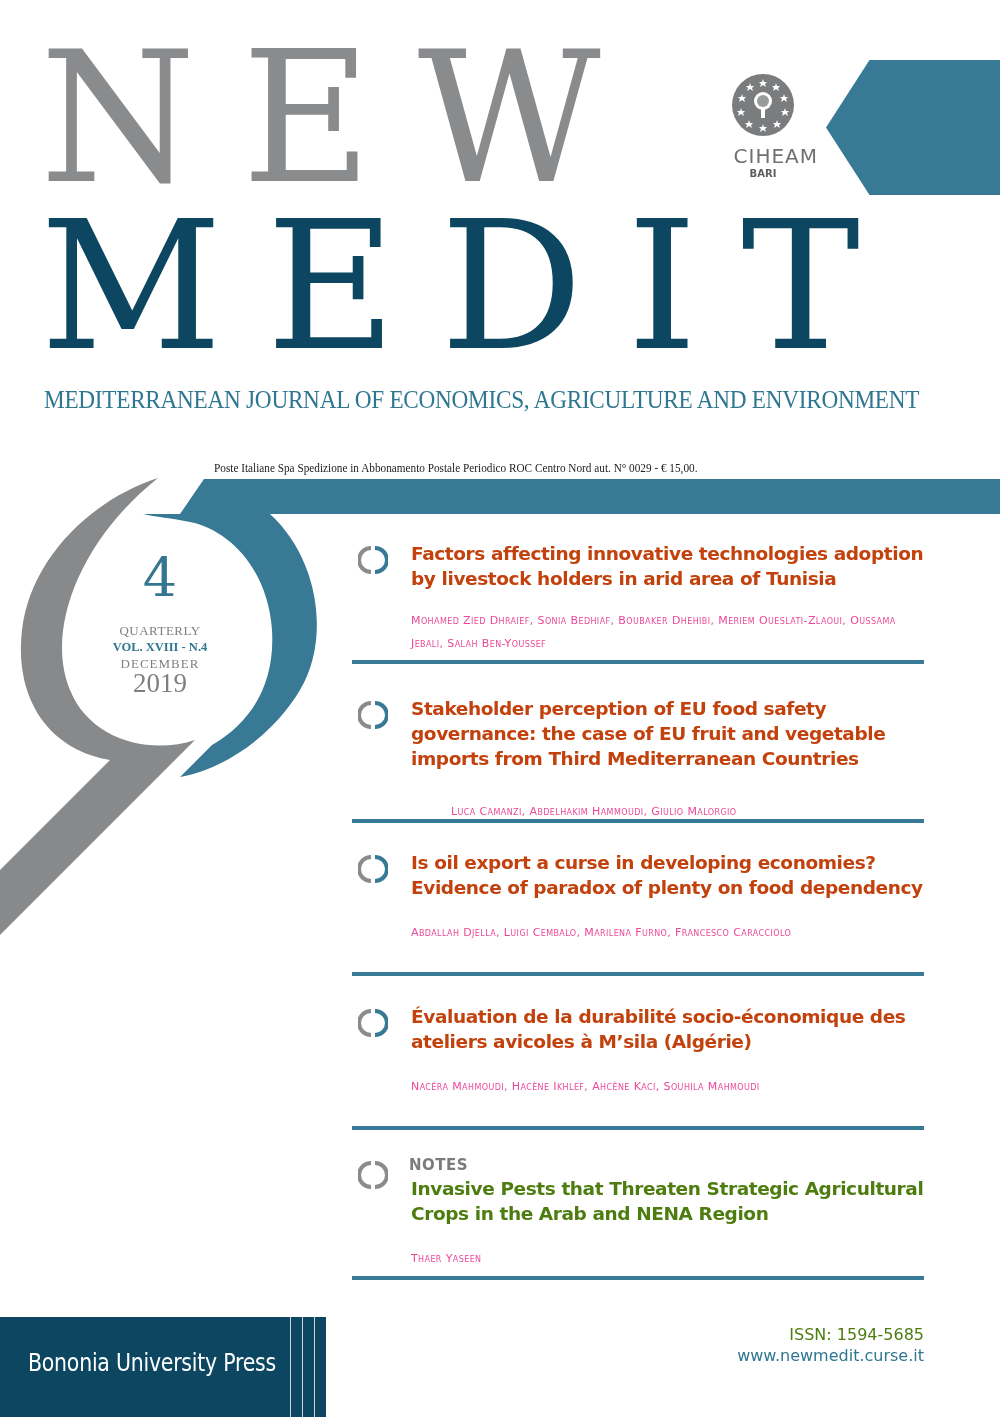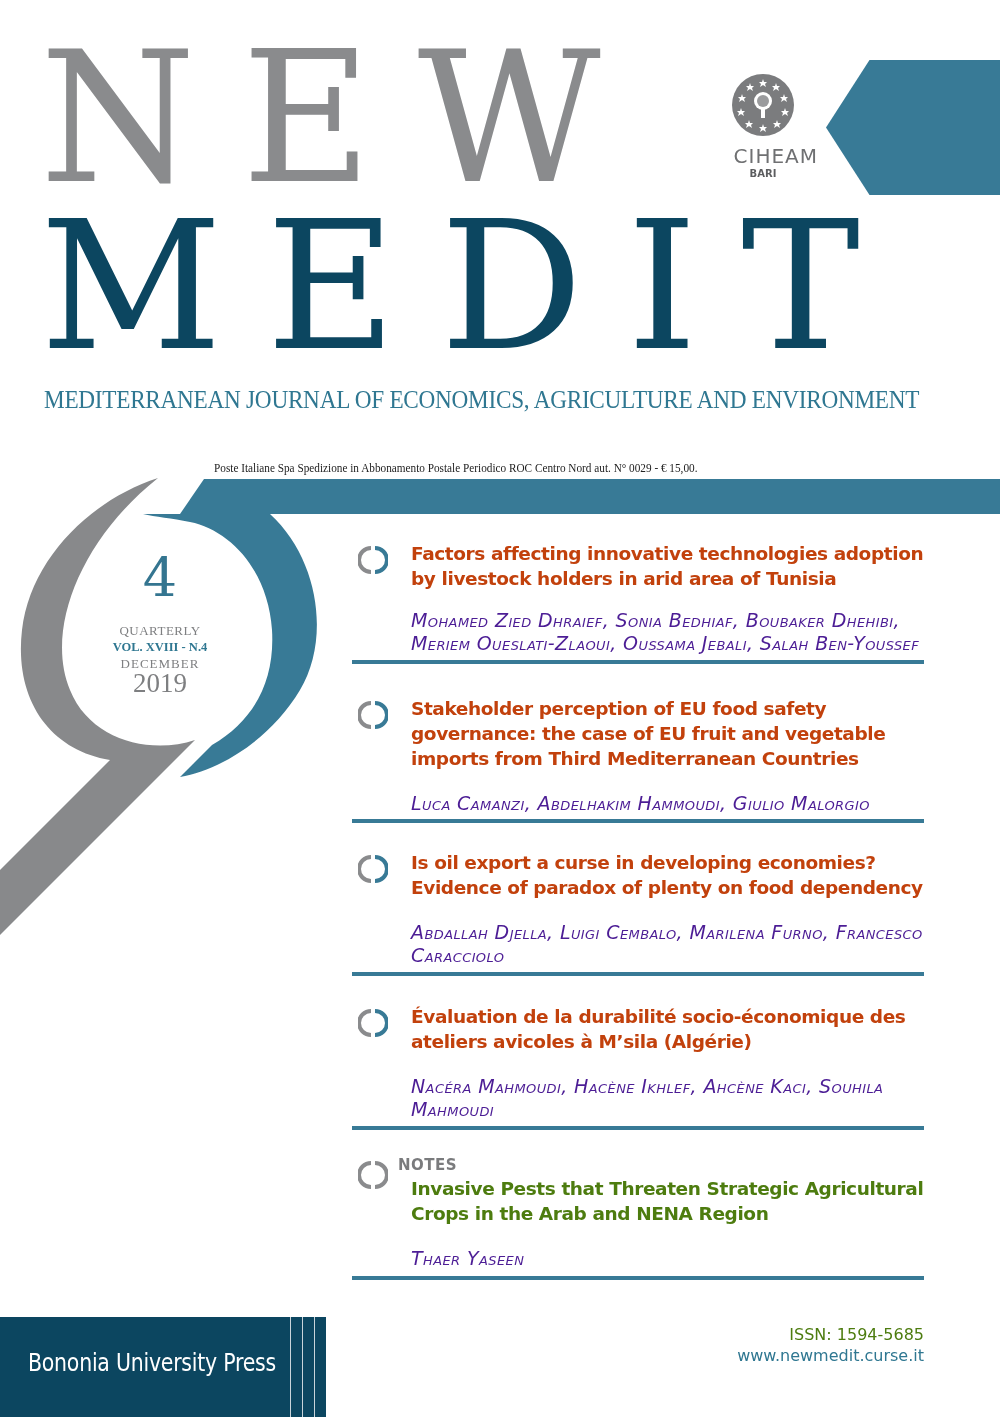--- a/index.html
+++ b/index.html
@@ -76,36 +76,36 @@
     }
     .issue-q { top: 624px; font-size: 13px; color: #7e7f81; letter-spacing: 0.5px; }
     .issue-vol { top: 641px; font-size: 12.5px; color: #2f7791; font-weight: bold; }
     .issue-dec { top: 657px; font-size: 13px; color: #7e7f81; letter-spacing: 1px; }
     .issue-year { top: 670px; font-size: 27px; color: #7e7f81; }
 
     
     .article { position: absolute; left: 350px; width: 574px; }
     .article .circ { position: absolute; left: 8px; top: 4px; width: 30px; height: 30px; }
     .article .notes {
-      position: absolute; left: 48px; top: 0;
+      position: absolute; left: 59px; top: 0;
       font-family: "DejaVu Sans", sans-serif; font-weight: bold; font-size: 15px; color: #7a7b7d;
       letter-spacing: 0.5px;
     }
     .article .title {
       position: absolute; left: 61px; top: 0; width: 520px;
       font-family: "DejaVu Sans", sans-serif; font-weight: bold;
       font-size: 18.5px; line-height: 25px; color: #c2410c;
       letter-spacing: -0.4px;
     }
     .article .title.grey { color: #4d7c0f; }
     .article .authors {
       position: absolute; left: 61px; width: 520px;
       font-family: "DejaVu Sans", sans-serif;
-      font-size: 19px; line-height: 23px; color: #4c1d95;
-      font-variant: small-caps; letter-spacing: 0.4px; font-style: italic;
+      font-size: 11px; line-height: 23px; color: #ec4899;
+      font-variant: small-caps; letter-spacing: 0.4px;
     }
     .article .rule {
       position: absolute; left: 2px; width: 572px; height: 4px; background: #387a96;
     }
 
     
     .press-box {
       left: 0; top: 1317px; width: 326px; height: 100px; background: #0c4660;
     }
     .press-name {
@@ -181,21 +181,21 @@
   <div class="authors" style="top:68px;">Mohamed Zied Dhraief, Sonia Bedhiaf, Boubaker Dhehibi, Meriem Oueslati-Zlaoui, Oussama Jebali, Salah Ben-Youssef</div>
   <div class="rule" style="top:119px;"></div>
 </div>
 
 <div class="article" style="top:696px;">
   <svg class="circ" viewBox="0 0 30 30">
     <path d="M13,3 A12,12 0 0 0 13,27" stroke="#8a8b8d" stroke-width="4" fill="none"></path>
     <path d="M17,3 A12,12 0 0 1 17,27" stroke="#387a96" stroke-width="4" fill="none"></path>
   </svg>
   <div class="title">Stakeholder perception of EU food safety governance: the case of EU fruit and vegetable imports from Third Mediterranean Countries</div>
-  <div class="authors" style="top:96px;">Luca Camanzi, Abdelhakim Hammoudi, Giulio Malorgio</div>
+  <div class="authors" style="top:104px;margin-left:40px;">Luca Camanzi, Abdelhakim Hammoudi, Giulio Malorgio</div>
   <div class="rule" style="top:123px;"></div>
 </div>
 
 <div class="article" style="top:850px;">
   <svg class="circ" viewBox="0 0 30 30">
     <path d="M13,3 A12,12 0 0 0 13,27" stroke="#8a8b8d" stroke-width="4" fill="none"></path>
     <path d="M17,3 A12,12 0 0 1 17,27" stroke="#387a96" stroke-width="4" fill="none"></path>
   </svg>
   <div class="title">Is oil export a curse in developing economies? Evidence of paradox of plenty on food dependency</div>
   <div class="authors" style="top:71px;">Abdallah Djella, Luigi Cembalo, Marilena Furno, Francesco Caracciolo</div>

